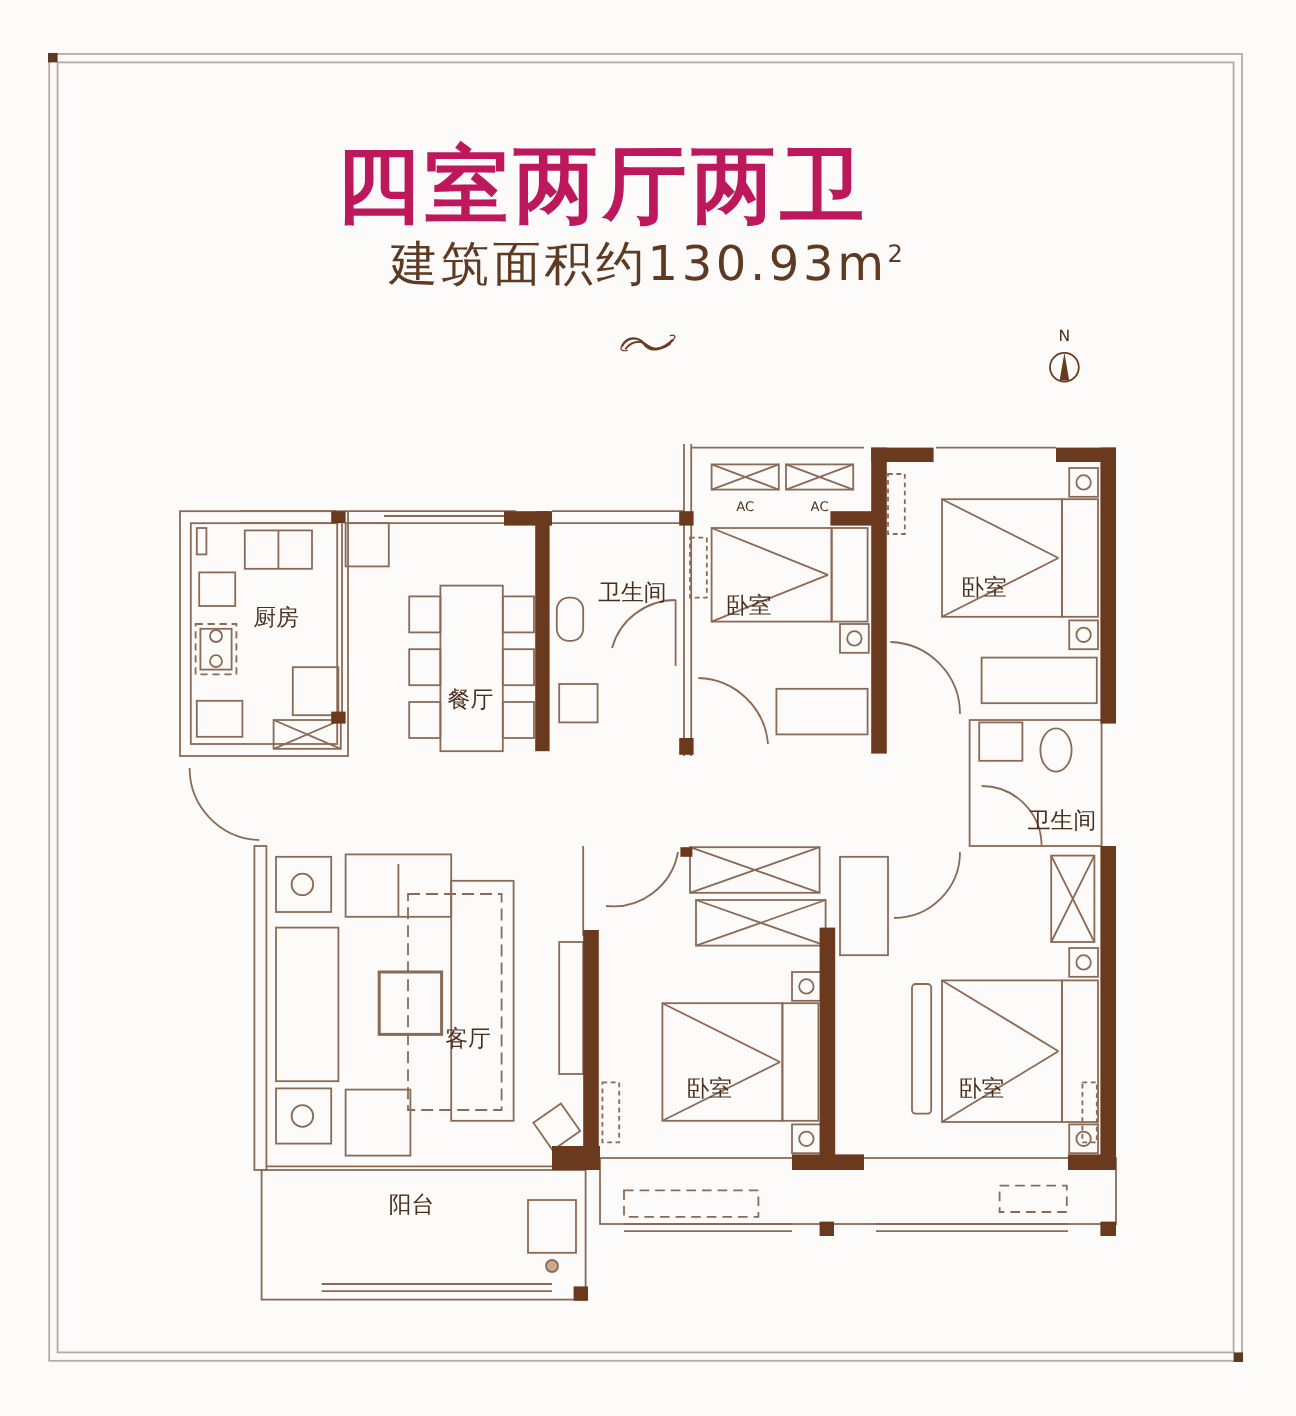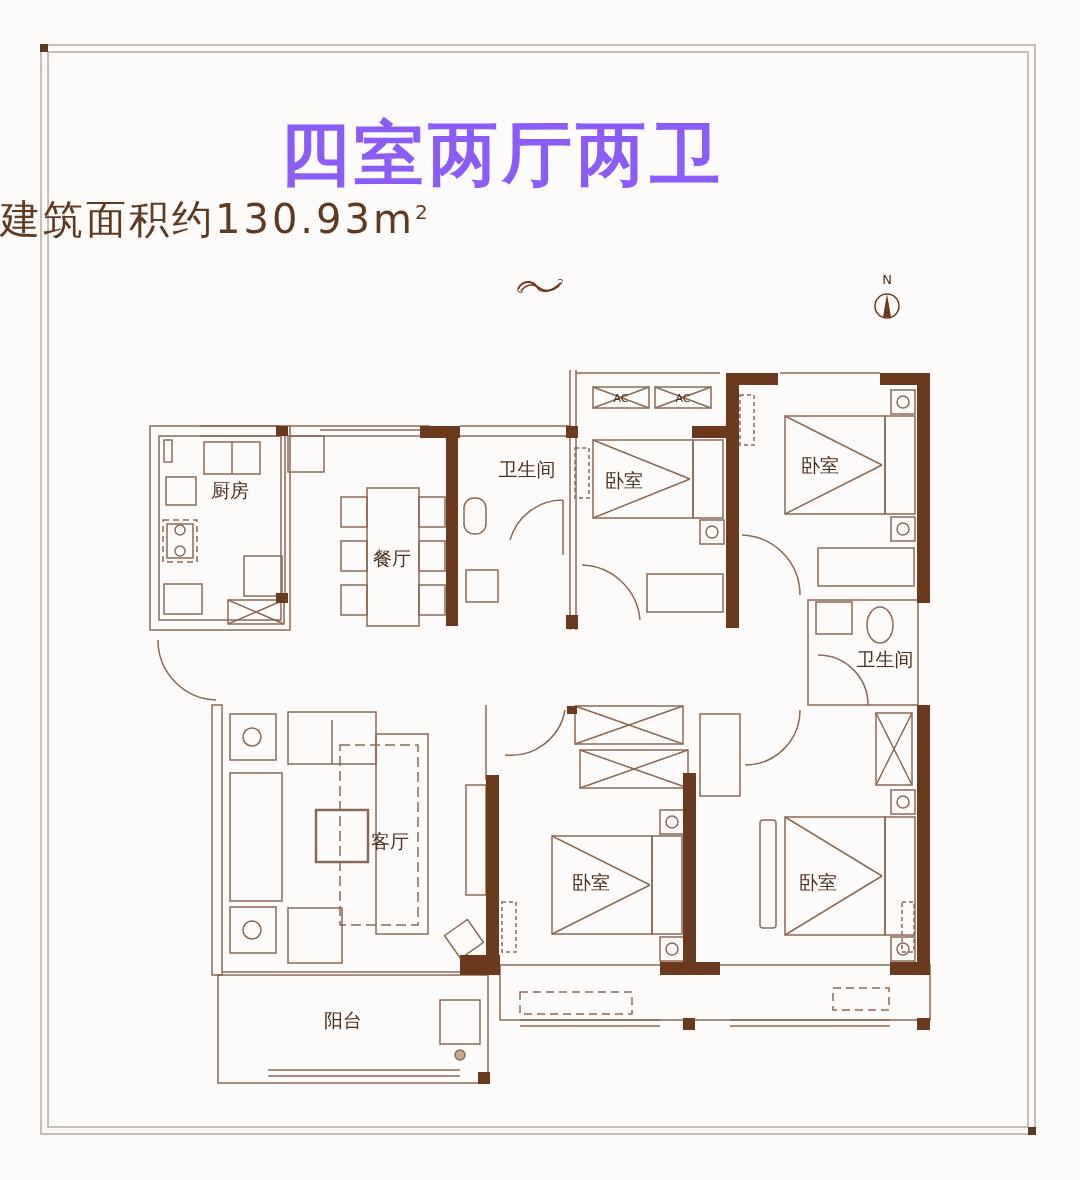--- a/index.html
+++ b/index.html
@@ -1,24 +1,24 @@
 <!DOCTYPE html>
 <html><head>
 <meta charset="utf-8">
 <style>
   html,body{margin:0;padding:0;background:#fdfbfa;}
   body{width:1080px;height:1180px;position:relative;overflow:hidden;font-family:"DejaVu Sans",sans-serif;}
   .frame{position:absolute;left:40px;top:44px;width:996px;height:1091px;}
-  .title{position:absolute;left:0;width:1004px;text-align:center;top:108px;font-size:70px;font-weight:bold;color:#8b5cf6;letter-spacing:4px;}
-  .subtitle{position:absolute;left:0;width:1080px;text-align:left;top:192px;font-size:40px;color:#5e3a22;letter-spacing:3px;}
+  .title{position:absolute;left:0;width:1004px;text-align:center;top:108px;font-size:70px;font-weight:bold;color:#be185d;letter-spacing:4px;}
+  .subtitle{position:absolute;left:0;width:1080px;text-align:center;top:192px;font-size:40px;color:#5e3a22;letter-spacing:3px;}
   .subtitle sup{font-size:20px;}
   .ornament{position:absolute;left:515px;top:275px;}
   .compass{position:absolute;left:872px;top:270px;}
   .plan{position:absolute;left:0;top:0;}
-  .lbl{position:absolute;font-size:19px;color:#4a2f1c;white-space:nowrap;transform:translate(-50%,-50%);}
+  .lbl{position:absolute;font-size:19px;color:#4a2f1c;white-space:nowrap;transform:translate(-50%,-50%);margin-top:24px;}
 </style>
 </head>
 <body>
 
 <svg class="frame" width="996" height="1091" viewBox="0 0 996 1091">
   <rect x="1" y="1" width="994" height="1089" fill="none" stroke="#b8aaa0" stroke-width="1.5"></rect>
   <rect x="8" y="8" width="980" height="1075" fill="none" stroke="#b8aaa0" stroke-width="1.5"></rect>
   <rect x="0" y="0" width="8" height="8" fill="#5a3a24"></rect>
   <rect x="988" y="1083" width="8" height="8" fill="#5a3a24"></rect>
 </svg>
@@ -216,16 +216,16 @@
 <div>
   <div class="lbl" style="left:230px;top:491px;">厨房</div>
   <div class="lbl" style="left:392px;top:559px;">餐厅</div>
   <div class="lbl" style="left:527px;top:470px;">卫生间</div>
   <div class="lbl" style="left:624px;top:481px;">卧室</div>
   <div class="lbl" style="left:820px;top:466px;">卧室</div>
   <div class="lbl" style="left:885px;top:660px;">卫生间</div>
   <div class="lbl" style="left:390px;top:842px;text-align:right;">客厅</div>
   <div class="lbl" style="left:591px;top:883px;">卧室</div>
   <div class="lbl" style="left:818px;top:883px;">卧室</div>
-  <div class="lbl" style="left:343px;top:1021px;font-family:Liberation Mono, monospace;">阳台</div>
+  <div class="lbl" style="left:343px;top:980px;font-family:Liberation Mono, monospace;">阳台</div>
   <div class="lbl" style="left:621px;top:398px;font-size:11px;">AC</div>
   <div class="lbl" style="left:683px;top:398px;font-size:11px;">AC</div>
 </div>
 
 </body></html>

